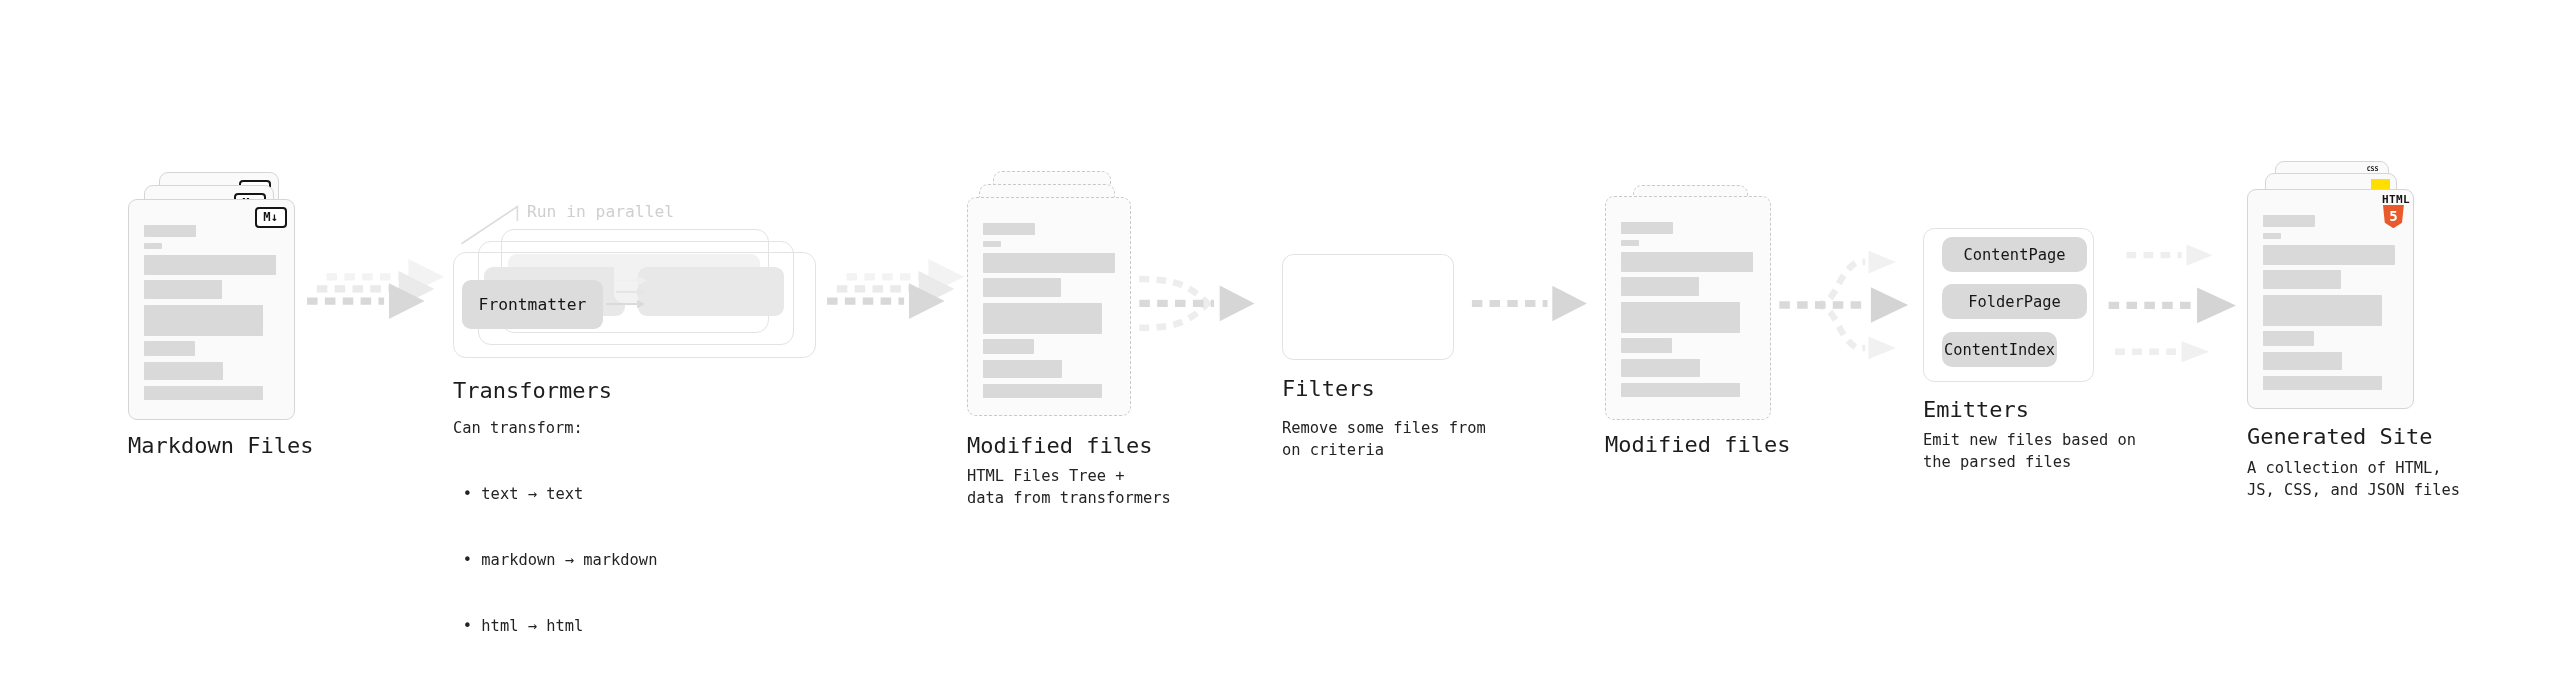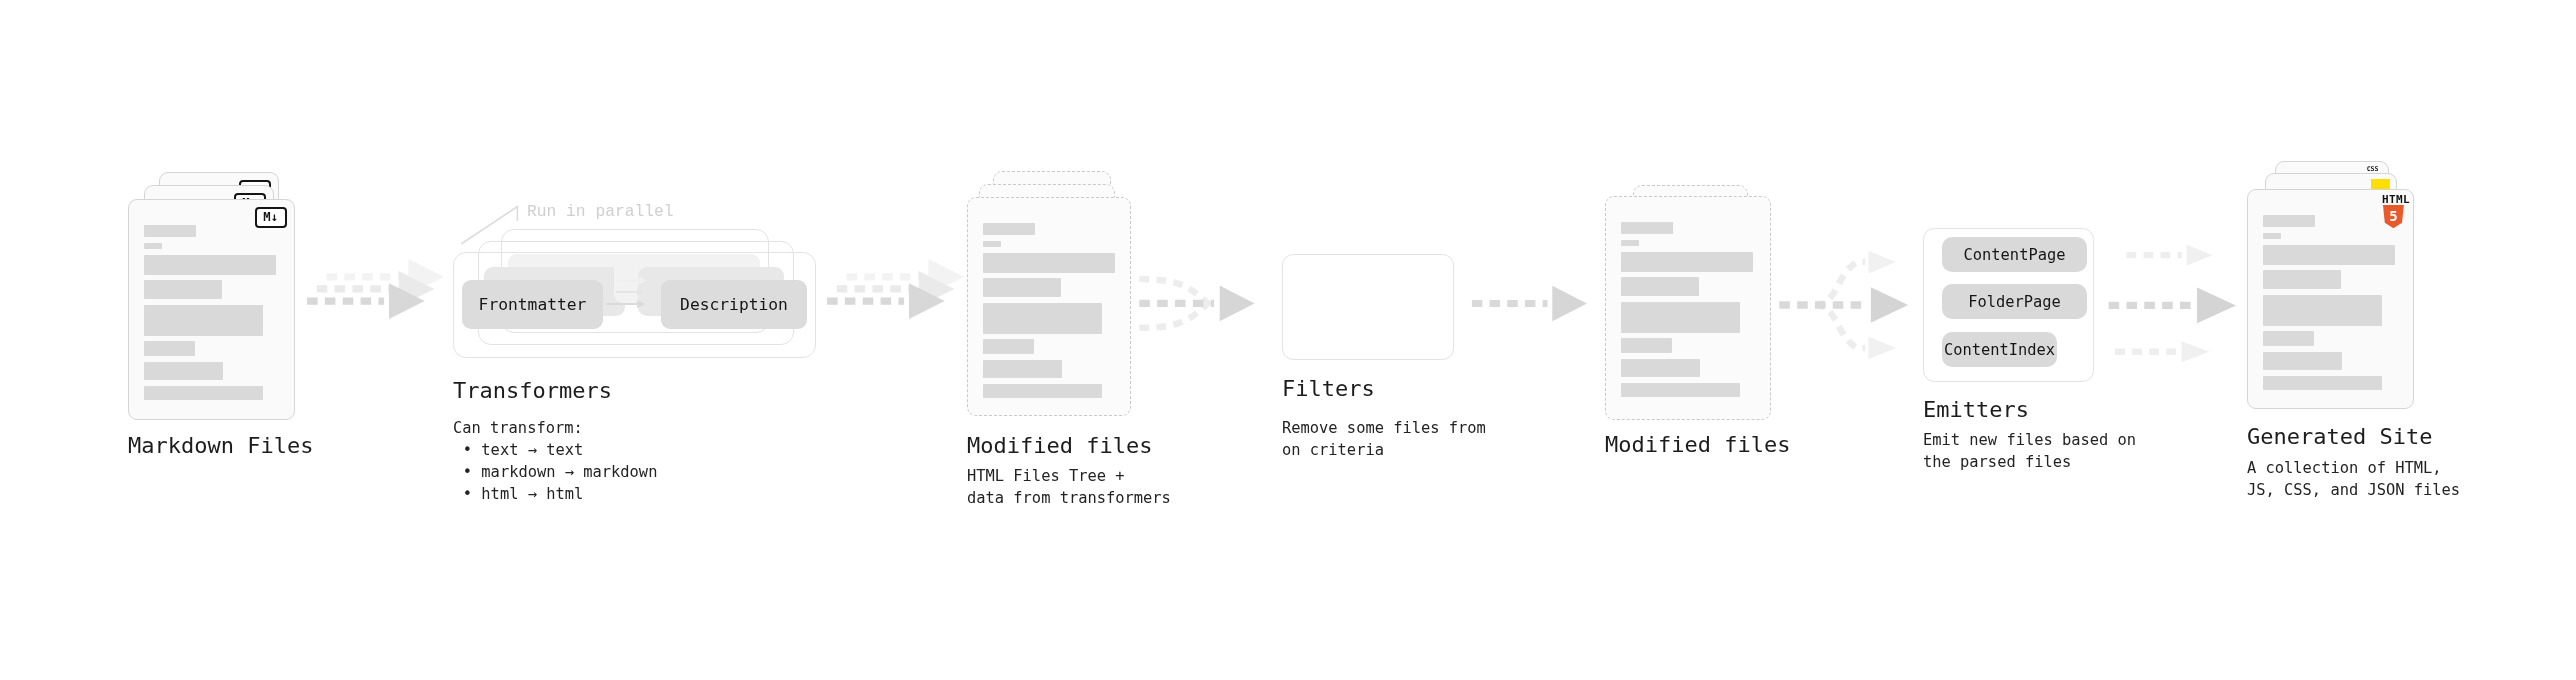--- a/index.html
+++ b/index.html
@@ -52,22 +52,22 @@
     width:21px;height:23.6px;margin:0.8px auto 0;
     background:#e8592c;
     clip-path:polygon(0 0,100% 0,91% 77%,50% 100%,9% 77%);
     display:flex;align-items:center;justify-content:center;
     color:#ffffff;font-size:14px;font-weight:bold;line-height:1;
   }
 
   
   .stage-label{position:absolute;font-size:22px;line-height:26px;white-space:nowrap;color:#1c1c1c;}
   .stage-desc{position:absolute;font-size:15.4px;line-height:22px;white-space:nowrap;color:#232323;}
-  .annotation{position:absolute;font-size:16.3px;white-space:nowrap;color:#cfcfcf;font-family:Liberation Mono, monospace;}
-  .bullet{margin-left:9.8px;}
+  .annotation{position:absolute;font-size:16.3px;white-space:nowrap;color:#cfcfcf;}
+  .bullet{margin-left:9.8px;margin-top:44px;}
   .bullet::before{content:"• ";}
 
   
   .container-box{position:absolute;border:1.6px solid #e3e3e3;border-radius:13px;background:transparent;}
   .container-solid{position:absolute;border:1.6px solid #e2e2e2;border-radius:11.4px;background:#ffffff;}
   .pill{
     position:absolute;background:#dcdcdc;border-radius:9px;
     display:flex;align-items:center;justify-content:center;
     font-size:16.3px;color:#161616;white-space:nowrap;
   }
@@ -126,21 +126,20 @@
   <div class="container-box" style="left:501px;top:229px;width:268px;height:104px"></div>
   <div class="container-box" style="left:478px;top:241px;width:316px;height:104px"></div>
   <div class="container-box" style="left:453px;top:252px;width:363px;height:106px"></div>
 
   <div class="pill pill-ghost3" style="left:508px;top:254px;width:141px;height:49px"></div>
   <div class="pill pill-ghost2" style="left:484px;top:267px;width:141px;height:49px"></div>
   <div class="pill" style="left:462px;top:280px;width:141px;height:49px">Frontmatter</div>
 
   <div class="pill pill-ghost3" style="left:614px;top:254px;width:146px;height:49px"></div>
   <div class="pill pill-ghost2" style="left:638px;top:267px;width:146px;height:49px"></div>
-  <div class="pill" style="left:661px;top:280px;width:146px;height:49px">Description</div>
 
   <svg style="left:603px;top:273px" width="52" height="41" viewBox="0 0 64 50">
     <g stroke="#efefef" fill="#efefef" stroke-width="2.5">
       <line x1="18" y1="9" x2="44" y2="9"></line>
         <polygon points="44,4 44,14 54,9" stroke="none"></polygon>
     </g>
     <g stroke="#e5e5e5" fill="#e5e5e5" stroke-width="2.5">
       <line x1="16" y1="23" x2="42" y2="23"></line>
         <polygon points="42,18 42,28 52,23" stroke="none"></polygon>
     </g>

